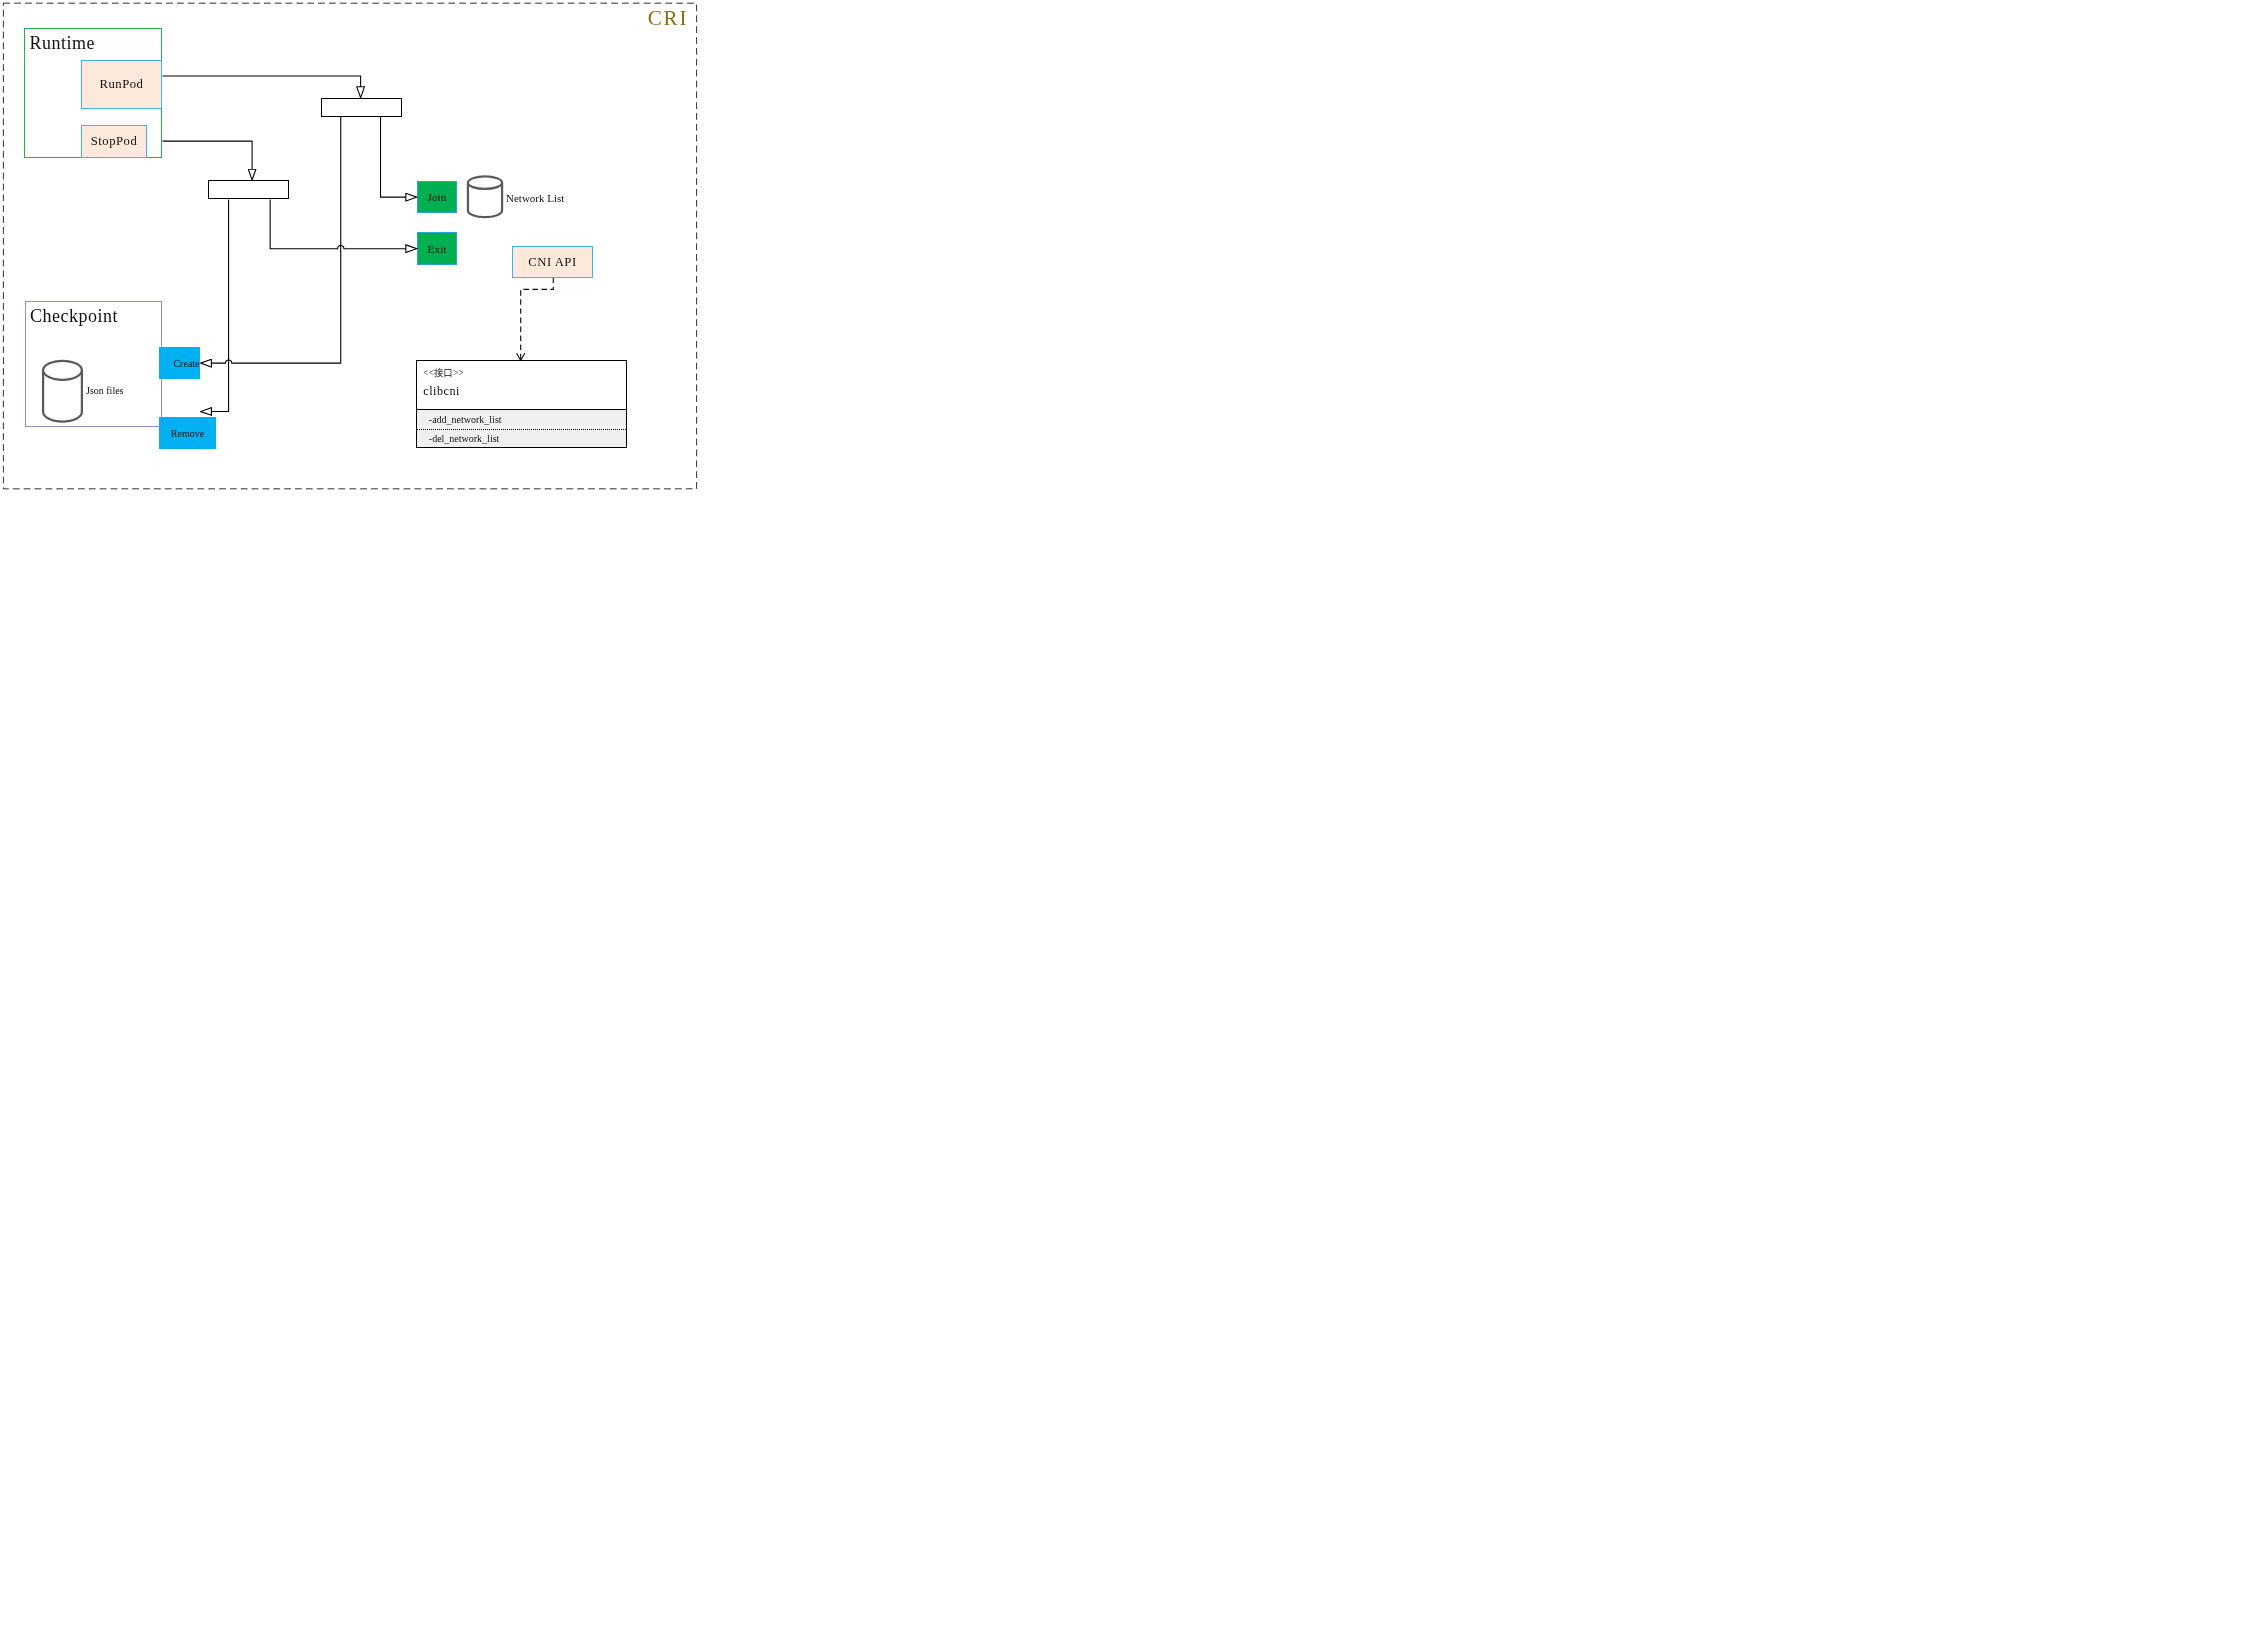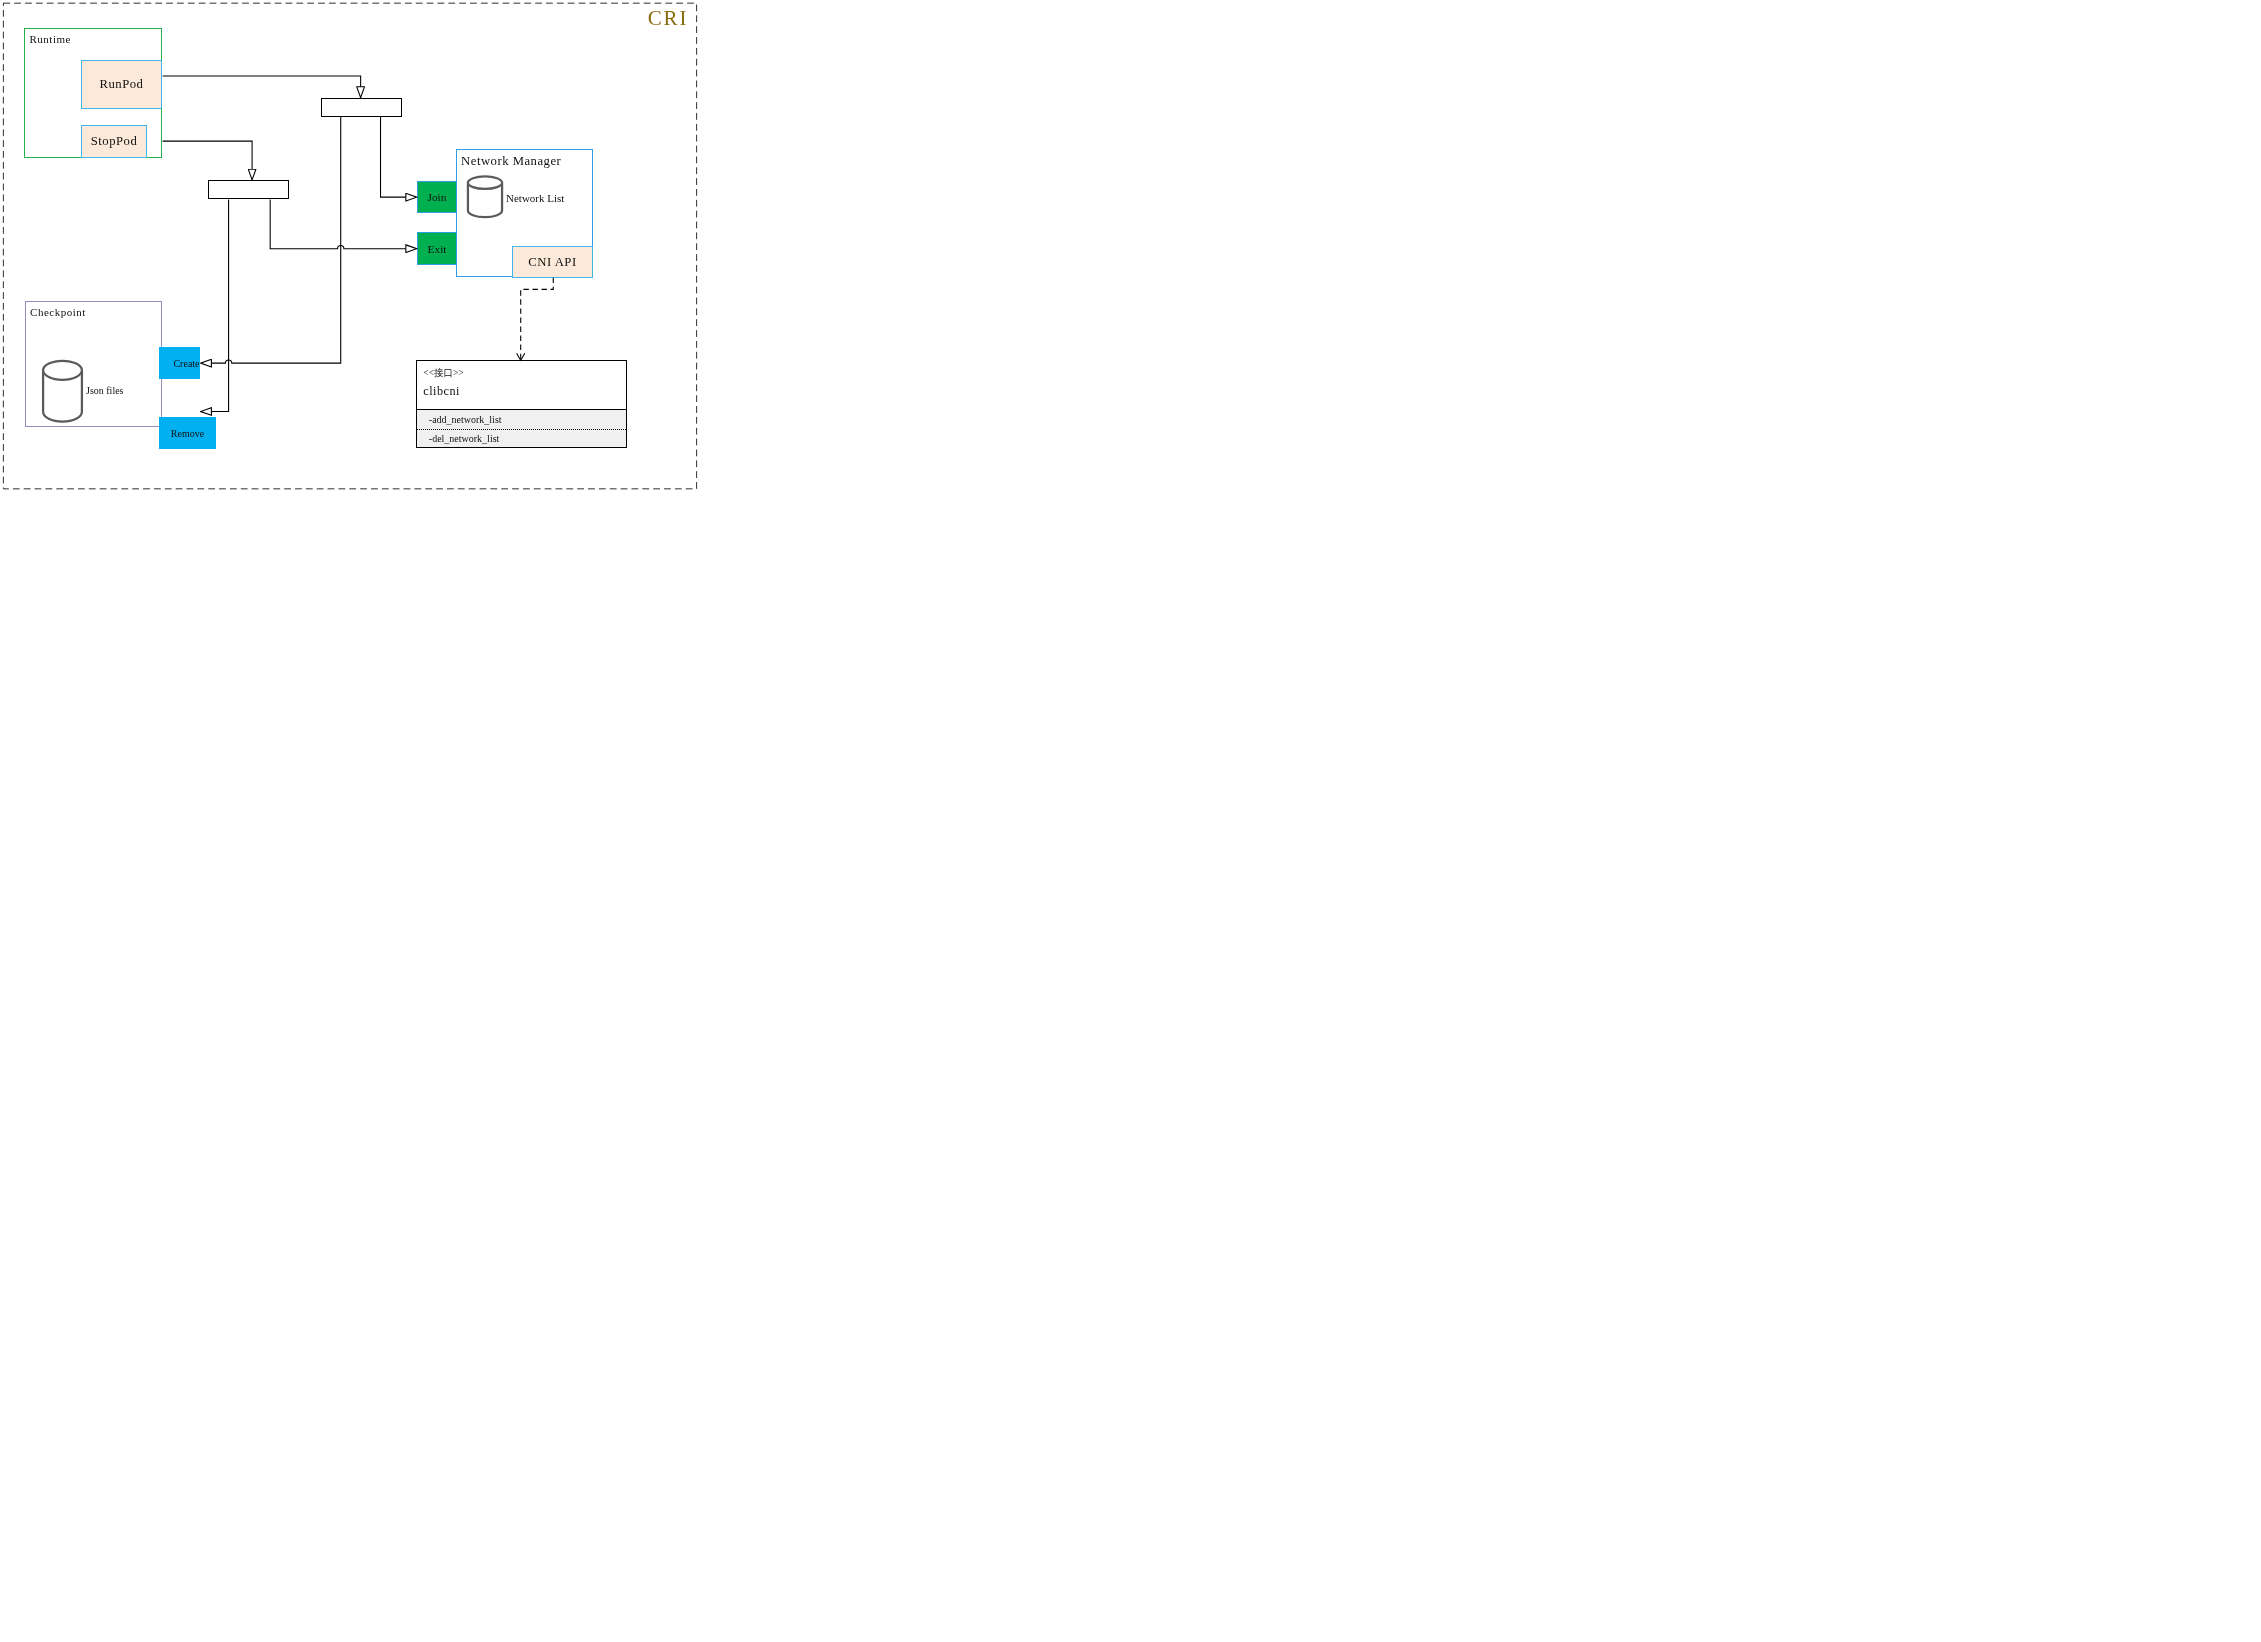--- a/index.html
+++ b/index.html
@@ -5,21 +5,21 @@
   html,body{margin:0;padding:0;background:#fff;}
   #canvas{
     position:relative;width:700px;height:492px;background:#fff;overflow:hidden;
     font-family:"Liberation Serif","DejaVu Serif",serif;color:#111;text-align:center;
   }
   .abs{position:absolute;box-sizing:border-box;}
   
   .runtime-box{border:0.5px solid #22b14c;background:#fff;}
   .checkpoint-box{border:0.5px solid #9b8bc0;background:#fff;padding-left:15px;}
   .nm-box{border:0.5px solid #2f9fe0;background:#fff;}
-  .box-title{position:absolute;left:4.1px;top:3.6px;font-size:11px;white-space:nowrap;letter-spacing:0.5px;}
+  .box-title{position:absolute;left:4.1px;top:3.6px;font-size:18px;white-space:nowrap;letter-spacing:0.5px;}
   
   .peach-box{background:#fce9d9;border:0.5px solid #3fb6e8;display:flex;align-items:center;justify-content:center;font-size:12.7px;letter-spacing:0.5px;}
   .green-box{background:#00b050;border:0.5px solid #2f9fe0;display:flex;align-items:center;justify-content:center;font-size:11.3px;}
   .blue-box{background:#00b0f0;display:flex;align-items:center;justify-content:center;font-size:10px;}
   .junction{background:#fff;border:0.9px solid #000;}
   
   .iface-box{border:0.9px solid #000;background:#fff;}
   .iface-head{position:absolute;left:0;top:0;right:0;height:48px;background:#fff;}
   .iface-stereotype{position:absolute;left:6.3px;top:5.9px;font-size:9.5px;}
   .iface-name{position:absolute;left:6.3px;top:22.6px;font-size:12.2px;letter-spacing:0.5px;}
@@ -43,23 +43,20 @@
   <div class="abs peach-box" style="left:81px;top:60px;width:81px;height:49px;">
     <span>RunPod</span>
   </div>
   <div class="abs peach-box" style="left:81px;top:125px;width:66px;height:33px;">
     <span>StopPod</span>
   </div>
 
   <div class="abs junction" style="left:321px;top:98px;width:81px;height:19.4px;"></div>
   <div class="abs junction" style="left:208px;top:180px;width:81px;height:19.4px;"></div>
 
-  <div class="abs nm-box" style="left:456px;top:149px;width:137px;height:128px;">
-    <div class="box-title" style="font-size:12.7px;">Network Manager</div>
-  </div>
 
   <svg class="abs" style="left:466px;top:175px;" width="38" height="44" viewBox="0 0 84 98">
     <path d="M 4 17 V 79 a 38 15 0 0 0 76 0 V 17" fill="#fff" stroke="#5a5a5a" stroke-width="5"></path>
     <ellipse cx="42" cy="17" rx="38" ry="14" fill="#fff" stroke="#5a5a5a" stroke-width="5"></ellipse>
   </svg>
   <div class="side-label" style="left:506px;top:192px;font-size:11px;">Network List</div>
 
   <div class="abs green-box" style="left:417px;top:181px;width:40px;height:32px;">
     <span>Join</span>
   </div>

